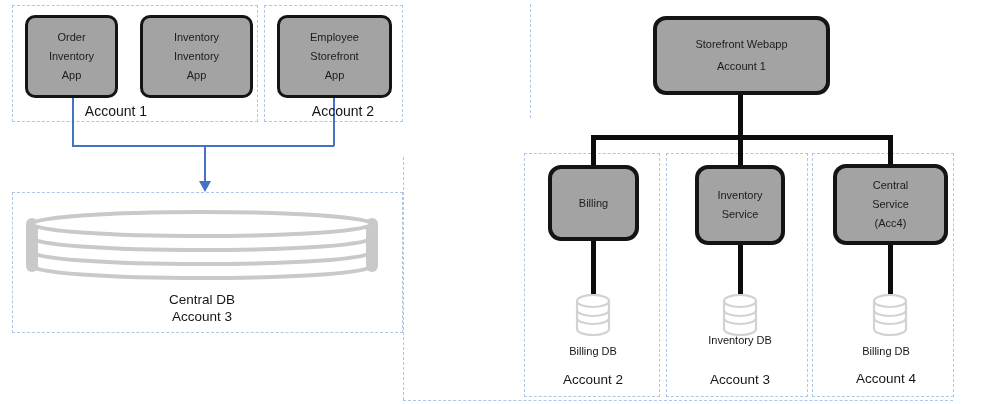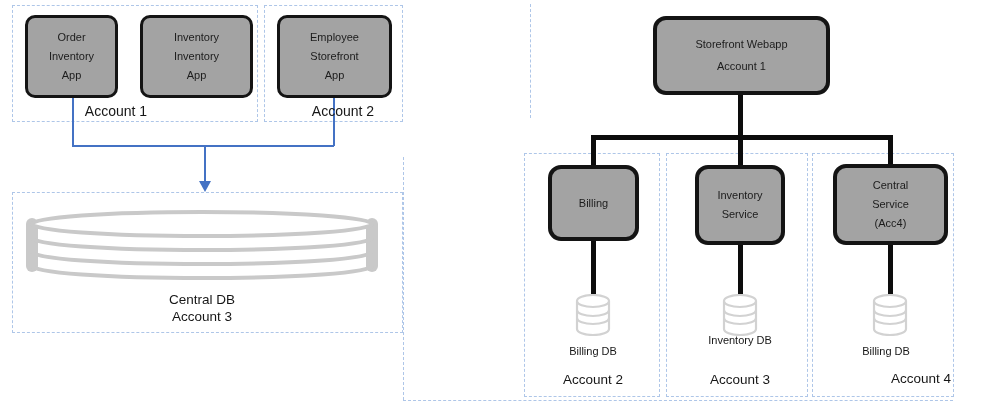--- a/index.html
+++ b/index.html
@@ -144,16 +144,16 @@
       </g>
     </svg>
 
     <div class="lbl db-name-lbl" style="left:523px;top:343px;width:140px;">Billing DB</div>
     <div class="lbl db-acct-lbl" style="left:523px;top:372px;width:140px;">Account 2</div>
 
     <div class="lbl db-name-lbl" style="left:670px;top:332px;width:140px;">Inventory DB</div>
     <div class="lbl db-acct-lbl" style="left:670px;top:372px;width:140px;">Account 3</div>
 
     <div class="lbl db-name-lbl" style="left:816px;top:343px;width:140px;">Billing DB</div>
-    <div class="lbl db-acct-lbl" style="left:851px;top:371px;width:140px;">Account 4</div>
+    <div class="lbl db-acct-lbl" style="left:816px;top:371px;width:140px;">Account 4</div>
   </div>
 
 </div>
 
 </body></html>

